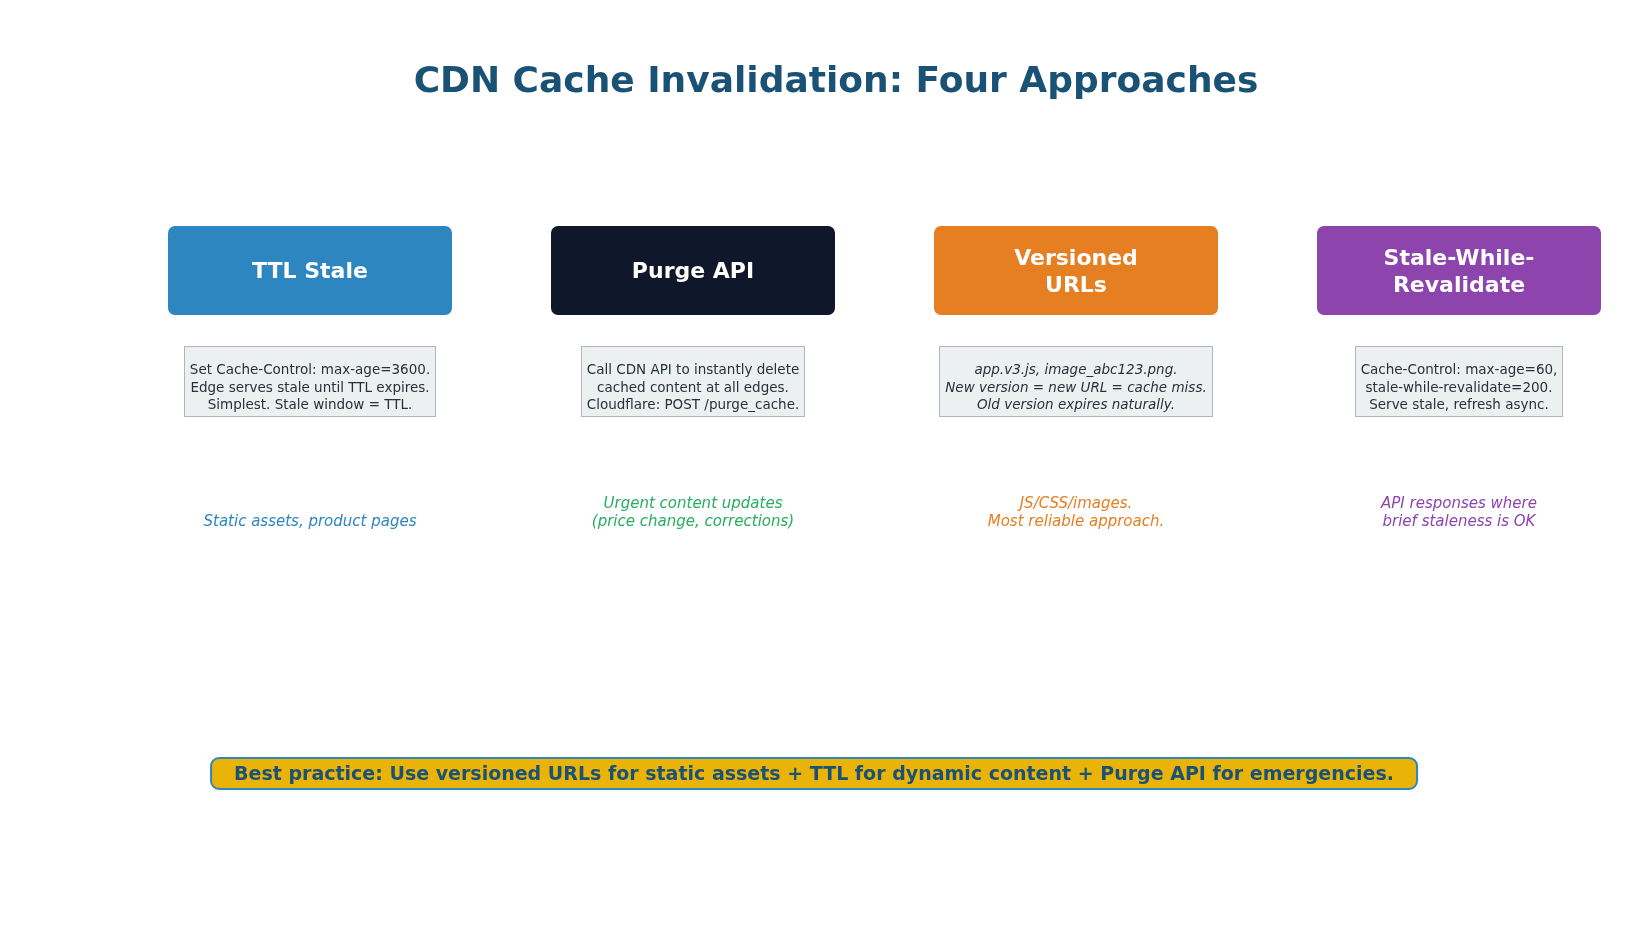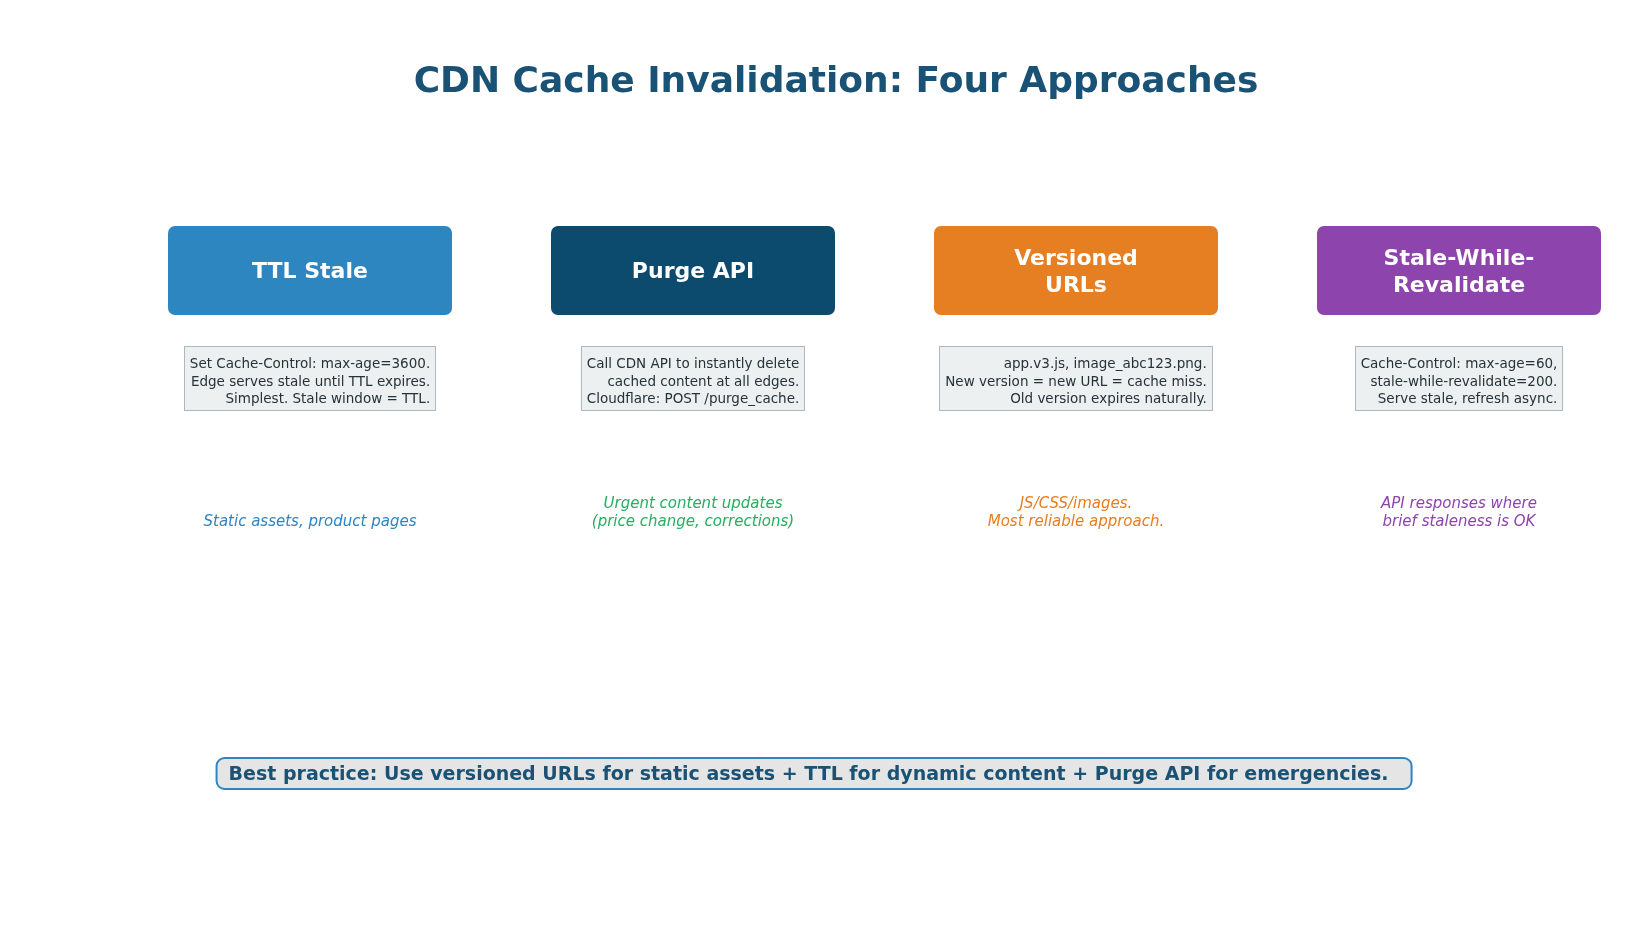--- a/index.html
+++ b/index.html
@@ -43,25 +43,25 @@
     justify-content: center;
     text-align: center;
     color: #ffffff;
     font-weight: bold;
     font-size: 22px;
     line-height: 27px;
     white-space: pre-line;
   }
   .desc-box {
     margin-top: 31px;
-    padding: 8px 5px 2px;
+    padding: 14px 5px 2px;
     border: 1px solid;
     font-size: 13.5px;
     line-height: 17.6px;
-    text-align: right;
+    text-align: center;
     white-space: pre-line;
   }
   .use-case {
     position: absolute;
     top: 252px;
     height: 52px;
     width: 100%;
     display: flex;
     flex-direction: column;
     justify-content: flex-end;
@@ -94,43 +94,43 @@
 
   <div class="column col-1">
     <div class="header-box" style="background-color: rgb(46, 134, 193);">TTL Stale</div>
     <div class="desc-box" style="background-color: rgb(236, 240, 241); border-color: rgb(174, 182, 191); color: rgb(38, 50, 56);">Set Cache-Control: max-age=3600.
 Edge serves stale until TTL expires.
 Simplest. Stale window = TTL.</div>
     <div class="use-case" style="color: rgb(46, 134, 193);">Static assets, product pages</div>
   </div>
 
   <div class="column col-2">
-    <div class="header-box" style="background-color: #0c4a6e;">Purge API</div>
+    <div class="header-box" style="background-color: #0f172a;">Purge API</div>
     <div class="desc-box" style="background-color: rgb(236, 240, 241); border-color: rgb(174, 182, 191); color: rgb(38, 50, 56);">Call CDN API to instantly delete
 cached content at all edges.
 Cloudflare: POST /purge_cache.</div>
     <div class="use-case" style="color: rgb(39, 174, 96);">Urgent content updates
 (price change, corrections)</div>
   </div>
 
   <div class="column col-3">
     <div class="header-box" style="background-color: rgb(230, 126, 34);">Versioned
 URLs</div>
-    <div class="desc-box" style="background-color: rgb(236, 240, 241); border-color: rgb(174, 182, 191); color: rgb(38, 50, 56);">app.v3.js, image_abc123.png.
+    <div class="desc-box" style="background-color: rgb(236, 240, 241); border-color: rgb(174, 182, 191); color: rgb(38, 50, 56); font-style: italic;">app.v3.js, image_abc123.png.
 New version = new URL = cache miss.
 Old version expires naturally.</div>
     <div class="use-case" style="color: rgb(230, 126, 34);">JS/CSS/images.
 Most reliable approach.</div>
   </div>
 
   <div class="column col-4">
     <div class="header-box" style="background-color: rgb(142, 68, 173);">Stale-While-
 Revalidate</div>
     <div class="desc-box" style="background-color: rgb(236, 240, 241); border-color: rgb(174, 182, 191); color: rgb(38, 50, 56);">Cache-Control: max-age=60,
 stale-while-revalidate=200.
 Serve stale, refresh async.</div>
     <div class="use-case" style="color: rgb(142, 68, 173);">API responses where
 brief staleness is OK</div>
   </div>
 
-  <div class="best-practice" style="background-color: #e5e5e5; border-color: rgb(46, 134, 193); color: rgb(26, 82, 118); padding-left: 11px;">Best practice: Use versioned URLs for static assets + TTL for dynamic content + Purge API for emergencies.</div>
+  <div class="best-practice" style="background-color: #eab308; border-color: rgb(46, 134, 193); color: rgb(26, 82, 118);">Best practice: Use versioned URLs for static assets + TTL for dynamic content + Purge API for emergencies.</div>
 
 </div>
 
 </body></html>

